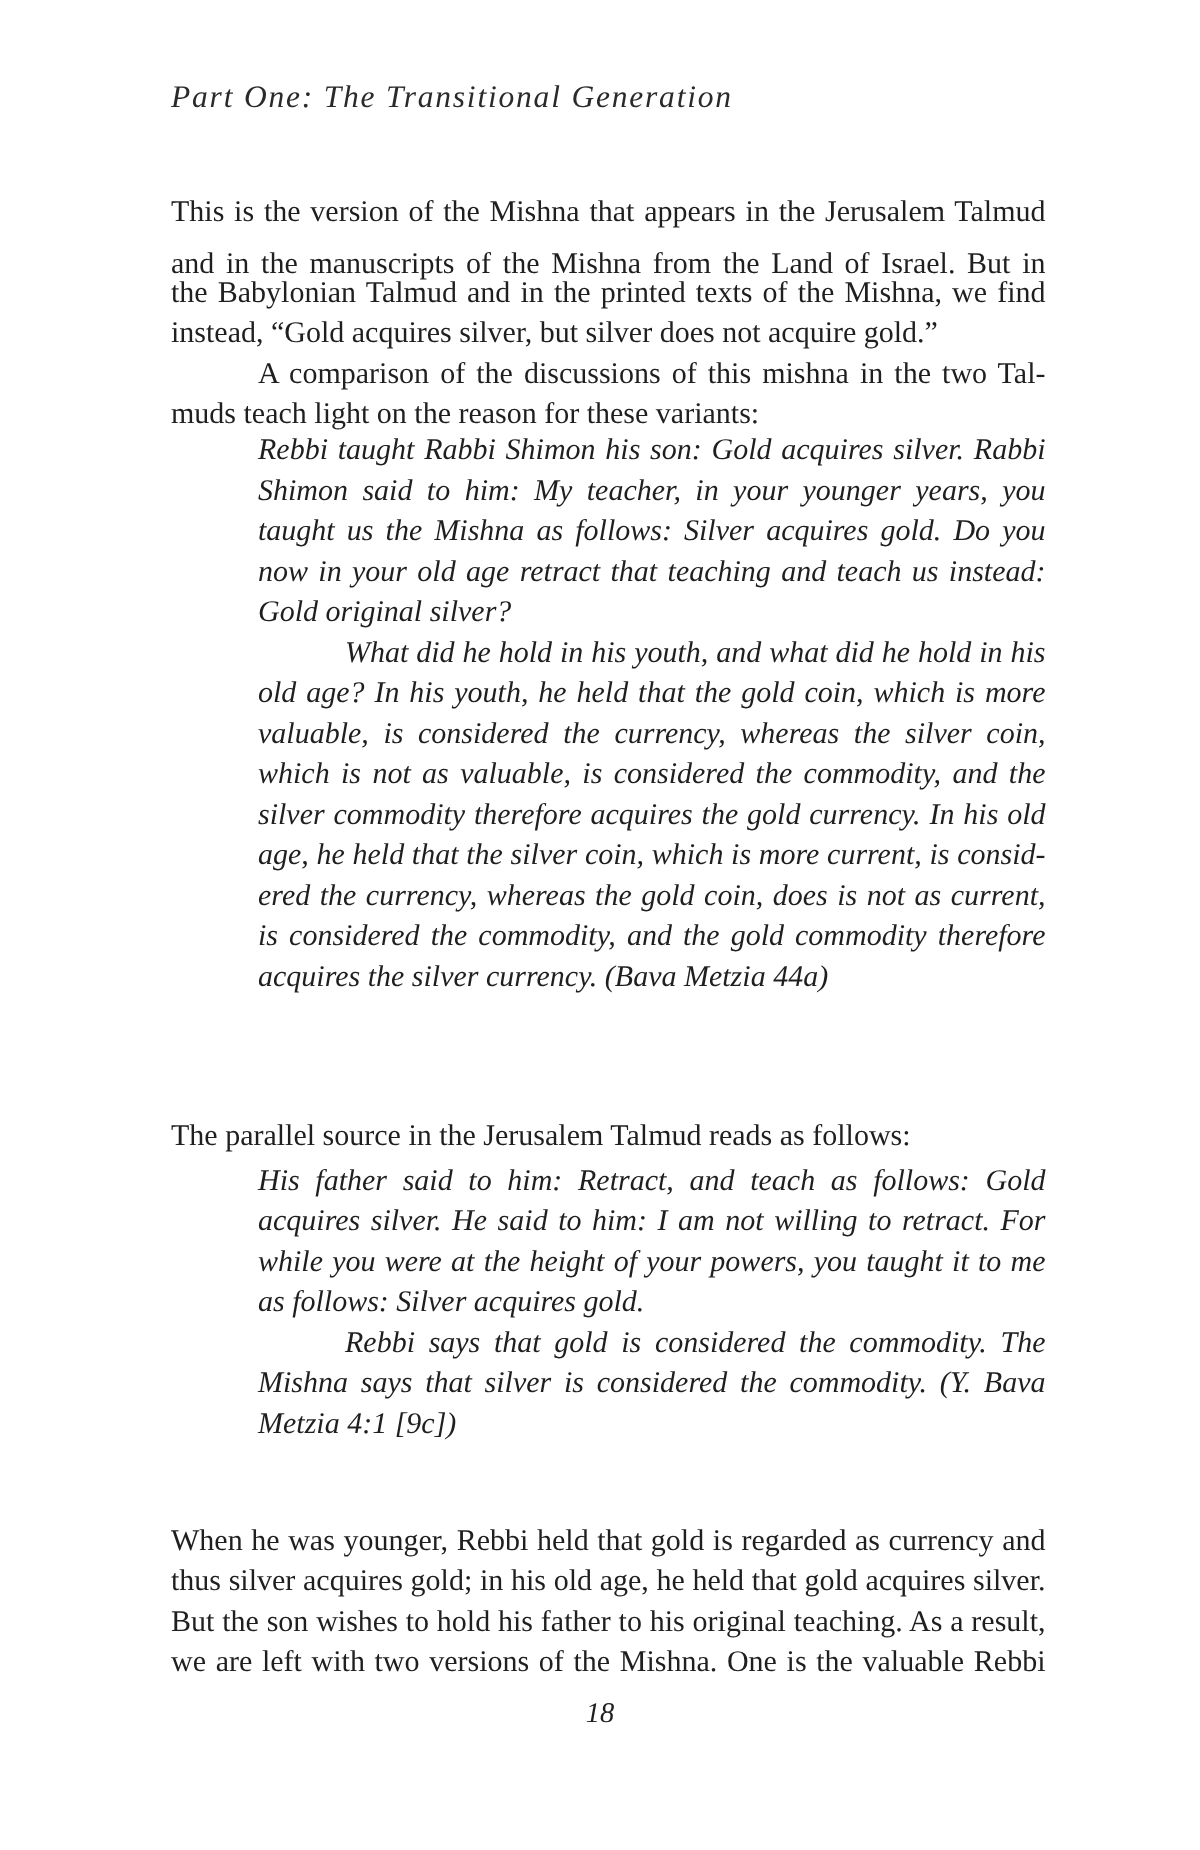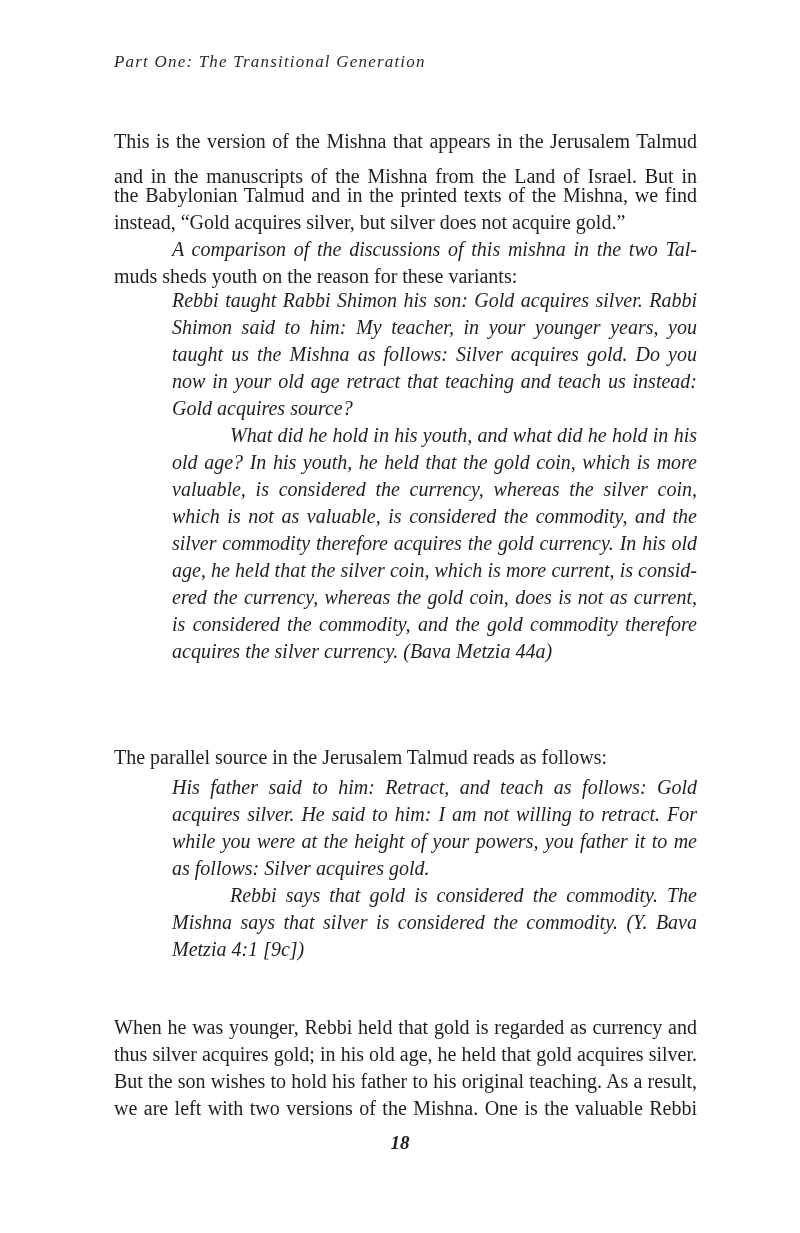--- a/index.html
+++ b/index.html
@@ -1,62 +1,62 @@
 <!DOCTYPE html>
 <html><head>
 <meta charset="utf-8">
 <style>
   html, body { margin: 0; padding: 0; background: #ffffff; }
   body { width: 800px; height: 1233px; position: relative; overflow: hidden;
          font-family: "Liberation Serif", "DejaVu Serif", serif; color: #1f1f1f; }
   .header { position: absolute; left: 114px; top: 52px; font-style: italic;
-            font-size: 17px; letter-spacing: 1.2px; color: #2a2a2a; }
+            font-size: 21px; letter-spacing: 1.2px; color: #2a2a2a; }
   .line { position: absolute; white-space: nowrap; font-size: 20px; line-height: 27px; }
   .body-line { left: 114px; width: 583px; margin-top: 24px; }
   .quote-line { left: 172px; width: 525px; font-style: italic; }
   .just { text-align: justify; text-align-last: justify; }
-  .indent-body { padding-left: 58px; box-sizing: border-box; font-style: italic; }
+  .indent-body { padding-left: 58px; box-sizing: border-box; }
   .indent-quote { padding-left: 58px; box-sizing: border-box; }
   .page-number { position: absolute; left: 0; width: 800px; top: 1132px; text-align: center;
-                 font-style: italic; font-size: 19px; font-weight: bold; }
+                 font-style: italic; font-size: 19px; }
 </style>
 </head>
 <body>
 
 <div class="header">Part One: The Transitional Generation</div>
 
 <div class="line body-line just" style="top:104px">This is the version of the Mishna that appears in the Jerusalem Talmud</div>
 <div class="line body-line just" style="top:139px">and in the manuscripts of the Mishna from the Land of Israel. But in</div>
 <div class="line body-line just" style="top:158px">the Babylonian Talmud and in the printed texts of the Mishna, we find</div>
 <div class="line body-line" style="top:185px">instead, “Gold acquires silver, but silver does not acquire gold.”</div>
 
 <div class="line body-line just indent-body" style="top:212px">A comparison of the discussions of this mishna in the two Tal-</div>
-<div class="line body-line" style="top:239px">muds sheds youth on the reason for these variants:</div>
+<div class="line body-line" style="top:239px">muds teach light on the reason for these variants:</div>
 
 <div class="line quote-line just" style="top:287px">Rebbi taught Rabbi Shimon his son: Gold acquires silver. Rabbi</div>
 <div class="line quote-line just" style="top:314px">Shimon said to him: My teacher, in your younger years, you</div>
 <div class="line quote-line just" style="top:341px">taught us the Mishna as follows: Silver acquires gold. Do you</div>
 <div class="line quote-line just" style="top:368px">now in your old age retract that teaching and teach us instead:</div>
-<div class="line quote-line" style="top:395px">Gold acquires source?</div>
+<div class="line quote-line" style="top:395px">Gold original silver?</div>
 
 <div class="line quote-line just indent-quote" style="top:422px">What did he hold in his youth, and what did he hold in his</div>
 <div class="line quote-line just" style="top:449px">old age? In his youth, he held that the gold coin, which is more</div>
 <div class="line quote-line just" style="top:476px">valuable, is considered the currency, whereas the silver coin,</div>
 <div class="line quote-line just" style="top:503px">which is not as valuable, is considered the commodity, and the</div>
 <div class="line quote-line just" style="top:530px">silver commodity therefore acquires the gold currency. In his old</div>
 <div class="line quote-line just" style="top:557px">age, he held that the silver coin, which is more current, is consid-</div>
 <div class="line quote-line just" style="top:584px">ered the currency, whereas the gold coin, does is not as current,</div>
 <div class="line quote-line just" style="top:611px">is considered the commodity, and the gold commodity therefore</div>
 <div class="line quote-line" style="top:638px">acquires the silver currency. (Bava Metzia 44a)</div>
 
 <div class="line body-line" style="top:720px">The parallel source in the Jerusalem Talmud reads as follows:</div>
 
 <div class="line quote-line just" style="top:774px">His father said to him: Retract, and teach as follows: Gold</div>
 <div class="line quote-line just" style="top:801px">acquires silver. He said to him: I am not willing to retract. For</div>
-<div class="line quote-line just" style="top:828px">while you were at the height of your powers, you father it to me</div>
+<div class="line quote-line just" style="top:828px">while you were at the height of your powers, you taught it to me</div>
 <div class="line quote-line" style="top:855px">as follows: Silver acquires gold.</div>
 
 <div class="line quote-line just indent-quote" style="top:882px">Rebbi says that gold is considered the commodity. The</div>
 <div class="line quote-line just" style="top:909px">Mishna says that silver is considered the commodity. (Y. Bava</div>
 <div class="line quote-line" style="top:936px">Metzia 4:1 [9c])</div>
 
 <div class="line body-line just" style="top:990px">When he was younger, Rebbi held that gold is regarded as currency and</div>
 <div class="line body-line just" style="top:1017px">thus silver acquires gold; in his old age, he held that gold acquires silver.</div>
 <div class="line body-line just" style="top:1044px">But the son wishes to hold his father to his original teaching. As a result,</div>
 <div class="line body-line just" style="top:1071px">we are left with two versions of the Mishna. One is the valuable Rebbi</div>

